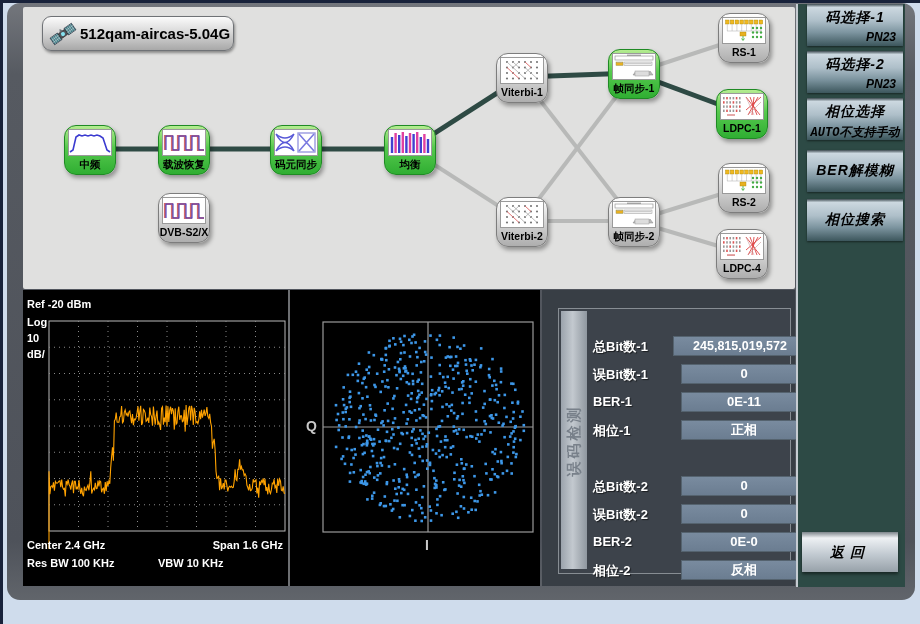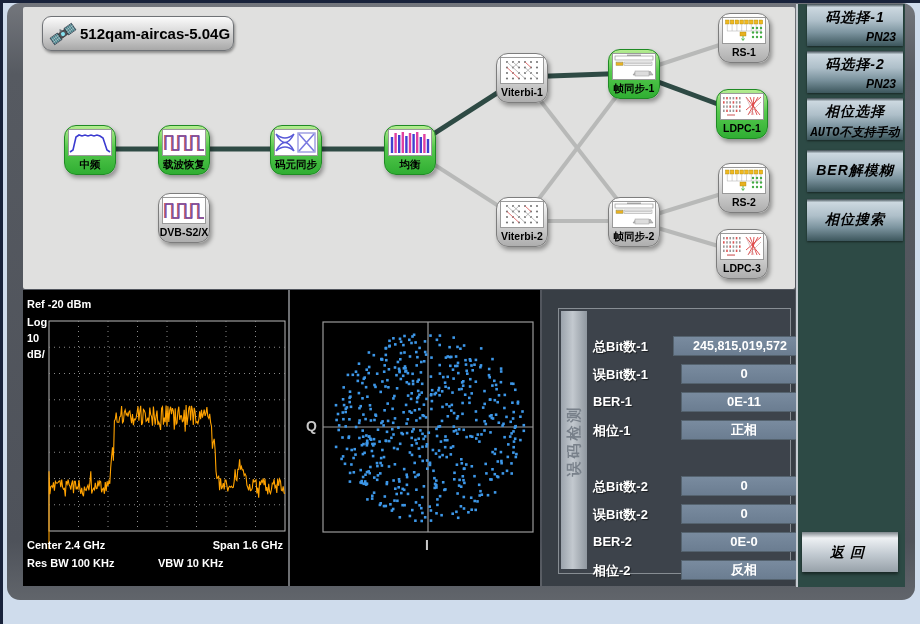--- a/index.html
+++ b/index.html
@@ -421,21 +421,21 @@
                 <rect x="5.2" y="15.600000000000001" width="1.6" height="2.4" fill="#d55"></rect>
                 <rect x="8.4" y="15.600000000000001" width="1.6" height="2.4" fill="#999"></rect>
                 <rect x="11.600000000000001" y="15.600000000000001" width="1.6" height="2.4" fill="#999"></rect>
                 <rect x="14.8" y="15.600000000000001" width="1.6" height="2.4" fill="#d55"></rect>
                 <rect x="18" y="15.600000000000001" width="1.6" height="2.4" fill="#999"></rect>
               </g>
               <path d="M25 3 L39 21 M29 3 L36 21 M33 3 L31 21 M37 3 L27 21 M40 3 L25 16" stroke="#d44" stroke-width=".9" fill="none"></path>
               <path d="M25 3 L33 21 M40 8 L27 21" stroke="#c99" stroke-width=".6" fill="none"></path>
               <line x1="6" y1="21" x2="14" y2="21" stroke="#c55" stroke-width="1.2"></line>
             </svg></div>
-          <div class="lb">LDPC-3</div>
+          <div class="lb">LDPC-4</div>
         </div>
       </div>
   </div>
 
   <div class="spectrum">
     <div class="spec-label" style="left:4px;top:8px;">Ref  -20 dBm</div>
     <div class="spec-label" style="left:4px;top:26px;">Log</div>
     <div class="spec-label" style="left:4px;top:42px;">10</div>
     <div class="spec-label" style="left:4px;top:58px;">dB/</div>
     <svg id="spec-svg" width="265" height="296">

